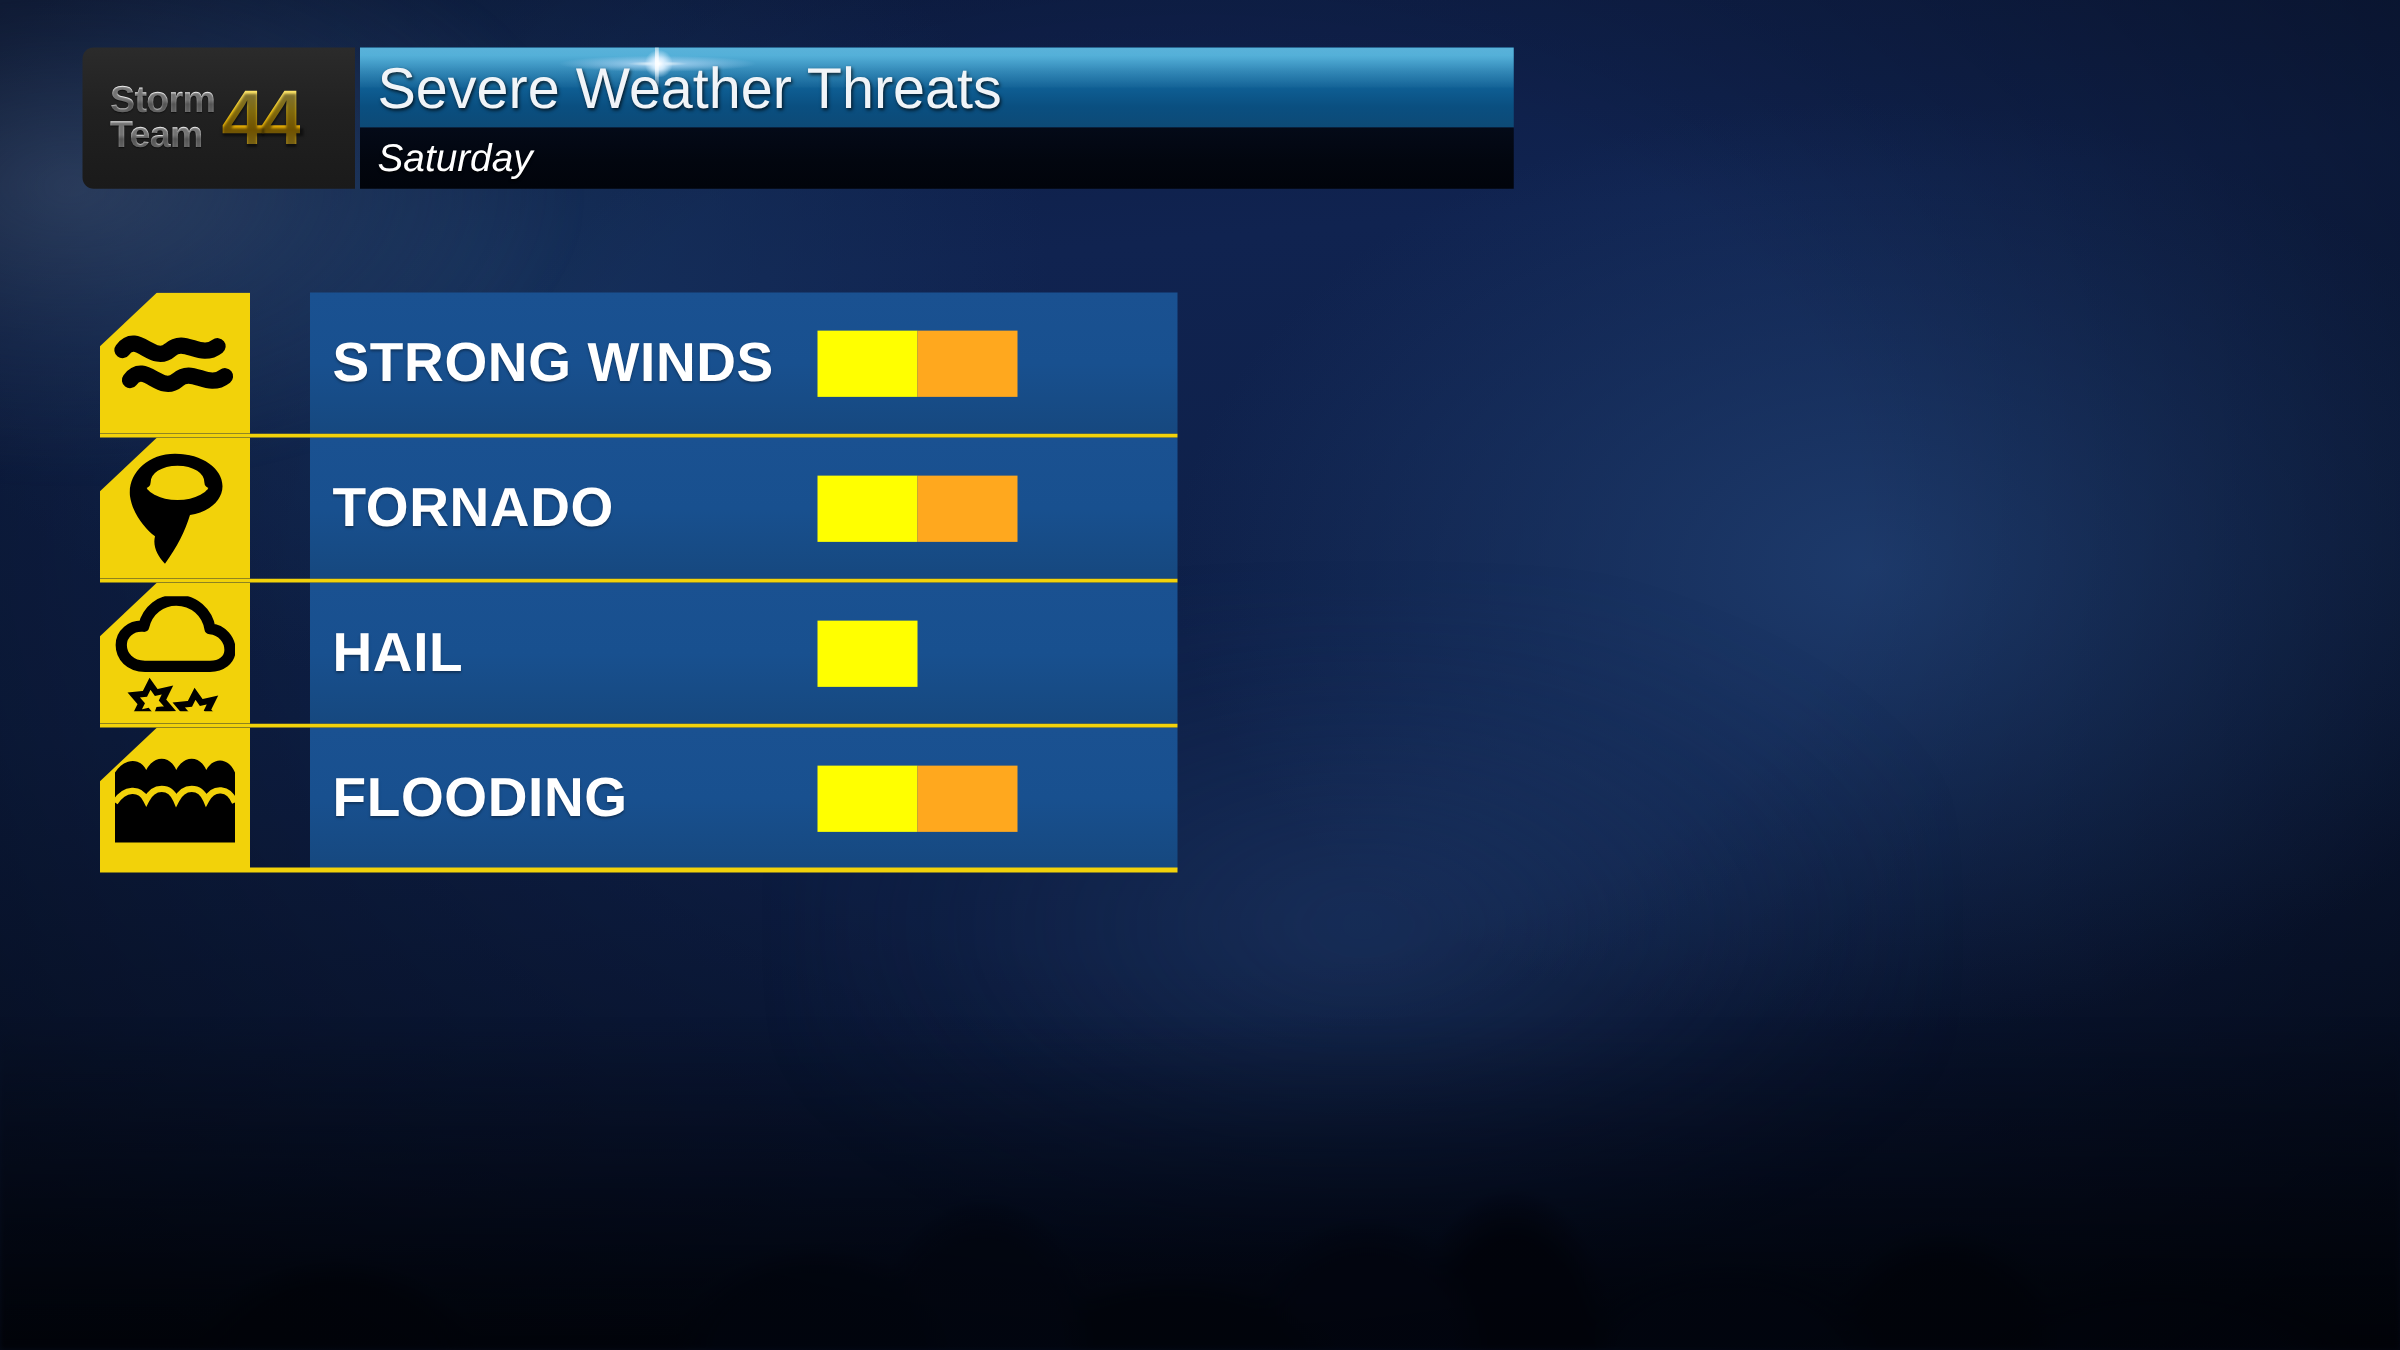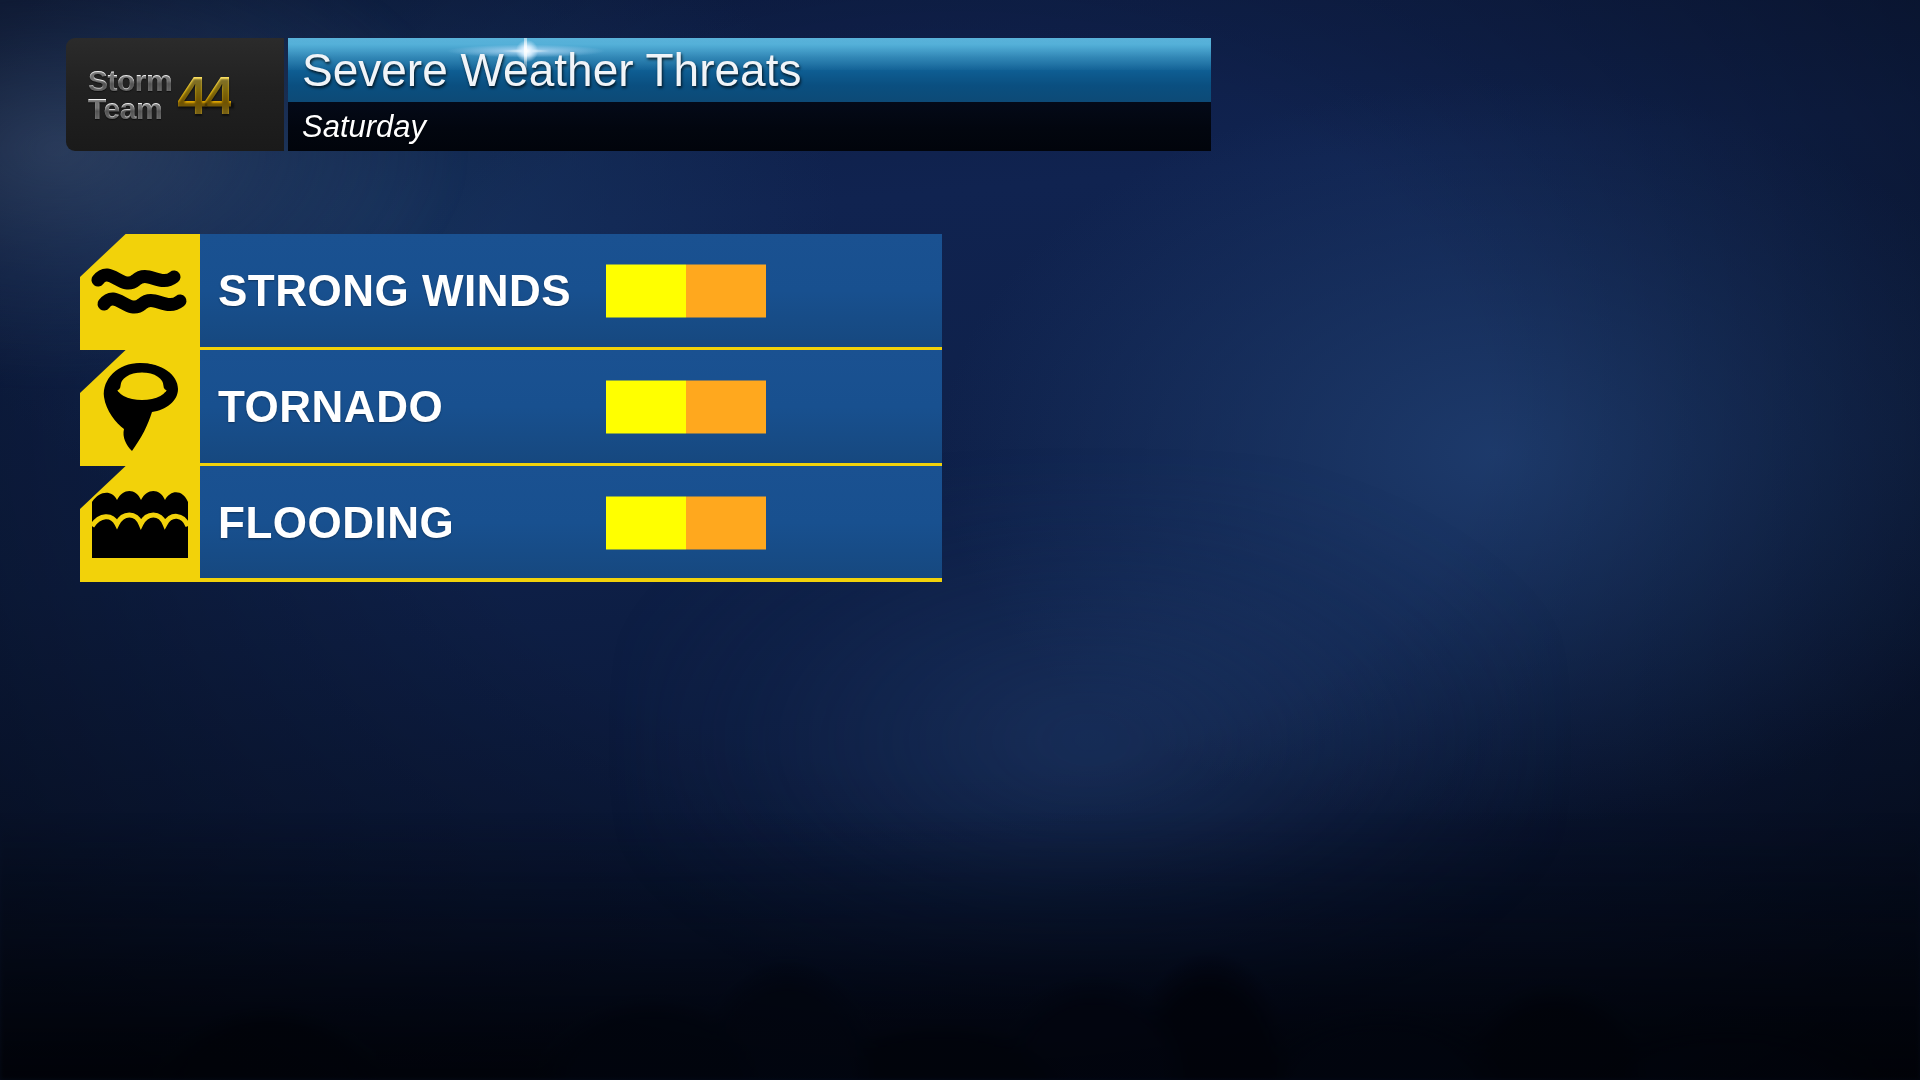--- a/index.html
+++ b/index.html
@@ -63,21 +63,21 @@
     display:flex; align-items:center;
   }
   .logo-words { display:flex; flex-direction:column; line-height:0.92; }
   .logo-words span {
     font-weight:bold; font-size:30px; letter-spacing:-0.5px;
     background:linear-gradient(180deg,#ffffff 0%,#ffffff 48%,#b9b9b9 60%,#f2f2f2 100%);
     -webkit-background-clip:text; background-clip:text; color:transparent;
     text-shadow:0 1px 1px rgba(0,0,0,0.55);
   }
   .logo-44 {
-    font-weight:bold; font-size:54px; letter-spacing:-3px; margin-left:5px;
+    font-weight:bold; font-size:62px; letter-spacing:-3px; margin-left:5px;
     background:linear-gradient(180deg,#fff8b0 0%,#ffd21a 42%,#e0a500 62%,#ffe45c 100%);
     -webkit-background-clip:text; background-clip:text; color:transparent;
     text-shadow:0 2px 2px rgba(0,0,0,0.5);
   }
 
   .title-stack { position:absolute; left:222px; top:0; width:923px; height:113px;border-radius:25px; }
 
   .title-bar {
     position:absolute; left:0; top:0; width:100%; height:64px;
     background:linear-gradient(180deg,
@@ -118,20 +118,21 @@
     font-size:31px; color:#ffffff;
     text-shadow:0 1px 2px rgba(0,0,0,0.8);
   }
 
   
   #threats { position:absolute; left:80px; top:234px; width:862px; }
 
   .threat-row {
     position:relative; height:113px; display:flex; align-items:stretch;
     margin-bottom:3px;
+    gap:48px;
   }
   .threat-row:last-child { margin-bottom:0; }
 
   .icon-cell {
     position:relative; width:120px; flex:0 0 120px;
     background:#f2d20a;
   }
   .row-first .icon-cell { clip-path:polygon(38% 0, 100% 0, 100% 100%, 0 100%, 0 38%); }
 
   .icon-art { position:absolute; inset:0; display:flex; align-items:center; justify-content:center; }
@@ -238,20 +239,42 @@
     <div class="label-cell">
       <div class="threat-label">TORNADO</div>
       <div class="meter">
         <div class="seg" style="background:#ffff00"></div>
         <div class="seg" style="background:#ffa81e"></div>
       </div>
     </div>
     <div class="row-sep"></div>
   </div>
 
+  <div class="threat-row row-first">
+    <div class="icon-cell">
+      <div class="icon-art">
+        <svg width="96" height="92" viewBox="0 0 96 92">
+          <path d="M24 56 C12 56, 5 48, 5 39 C5 30, 13 23, 23 24
+                   C26 11, 37 3, 49 3 C63 3, 74 13, 76 26
+                   C86 27, 92 35, 92 43 C92 51, 85 56, 76 56 Z" fill="none" stroke="#000" stroke-width="9" stroke-linejoin="round"></path>
+          <g fill="none" stroke="#000" stroke-width="5">
+            <path d="M28 70 l5 7 l9 -2 l-4 8 l6 7 l-9 1 l-3 8 l-6 -7 l-9 2 l4 -8 l-6 -7 l9 -1 Z"></path>
+            <path d="M64 78 l5 7 l9 -2 l-4 8 l6 7 l-9 1 l-3 8 l-6 -7 l-9 2 l4 -8 l-6 -7 l9 -1 Z"></path>
+          </g>
+        </svg>
+      </div>
+    </div>
+    <div class="label-cell">
+      <div class="threat-label">HAIL</div>
+      <div class="meter">
+        <div class="seg" style="background:#ffff00"></div>
+      </div>
+    </div>
+    <div class="row-sep"></div>
+  </div>
 
   <div class="threat-row row-first">
     <div class="icon-cell">
       <div class="icon-art">
         <svg width="100" height="74" viewBox="0 0 100 74">
           <path d="M2 16 C10 4, 22 4, 27 14 C33 2, 46 2, 51 14
                    C57 2, 70 2, 75 14 C81 3, 93 4, 98 16
                    L98 72 L2 72 Z" fill="#000"></path>
           <path d="M2 40 C10 28, 22 28, 27 38 C33 26, 46 26, 51 38
                    C57 26, 70 26, 75 38 C81 27, 93 28, 98 40" fill="none" stroke="#f2d20a" stroke-width="5"></path>

